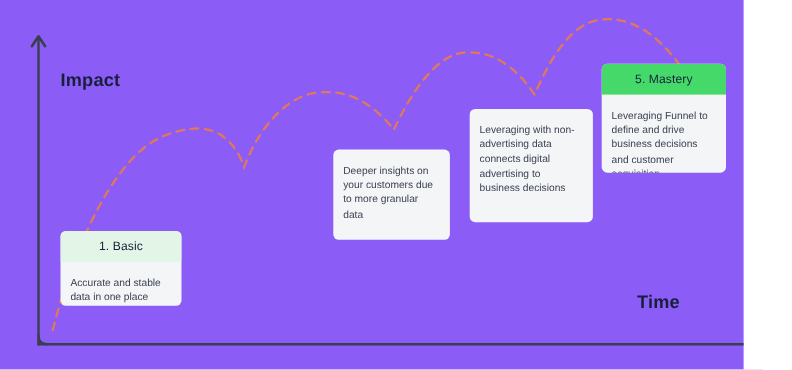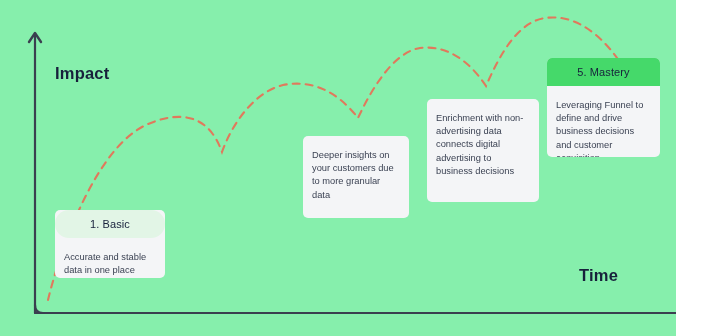--- a/index.html
+++ b/index.html
@@ -4,21 +4,21 @@
 <style>
   html, body {
     margin: 0;
     padding: 0;
     background: #ffffff;
   }
   #stage {
     position: relative;
     width: 676px;
     height: 336px;
-    background: #86efac;
+    background: #8b5cf6;
     font-family: "Liberation Sans", sans-serif;
     overflow: hidden;
   }
   #axes-svg, #curve-svg {
     position: absolute;
     left: 0;
     top: 0;
     width: 720px;
     height: 336px;
   }
@@ -81,31 +81,31 @@
              C 372 88, 394 52, 420 48
              C 452 44, 474 68, 486 86
              C 500 54, 518 22, 545 18
              C 580 13, 606 42, 620 62" stroke="#e0795c" stroke-width="2.1" fill="none" stroke-dasharray="7 6" stroke-linecap="round"></path>
   </svg>
 
   <div class="axis-label" id="y-axis-label">Impact</div>
   <div class="axis-label" id="x-axis-label">Time</div>
 
   <div class="stage-card" style="left:55px; top:210px; width:110px; height:68px;">
-    <div class="stage-card-header" style="background-color: rgb(226, 245, 230); border-radius: 14px;">1. Basic</div>
+    <div class="stage-card-header" style="background-color: rgb(226, 245, 230);">1. Basic</div>
     <div class="stage-card-body">Accurate and stable data in one place</div>
   </div>
 
 
   <div class="stage-card" style="left:303px; top:136px; width:106px; height:82px;">
     <div class="stage-card-body">Deeper insights on your customers due to more granular data</div>
   </div>
 
   <div class="stage-card" style="left:427px; top:99px; width:112px; height:103px;">
-    <div class="stage-card-body">Enrichment with non-advertising data connects digital advertising to business decisions</div>
+    <div class="stage-card-body">Leveraging with non-advertising data connects digital advertising to business decisions</div>
   </div>
 
   <div class="stage-card" style="left:547px; top:58px; width:113px; height:99px;">
     <div class="stage-card-header" style="background-color: rgb(69, 217, 106);">5. Mastery</div>
     <div class="stage-card-body">Leveraging Funnel to define and drive business decisions and customer acquisition</div>
   </div>
 
 </div>
 
 </body></html>

